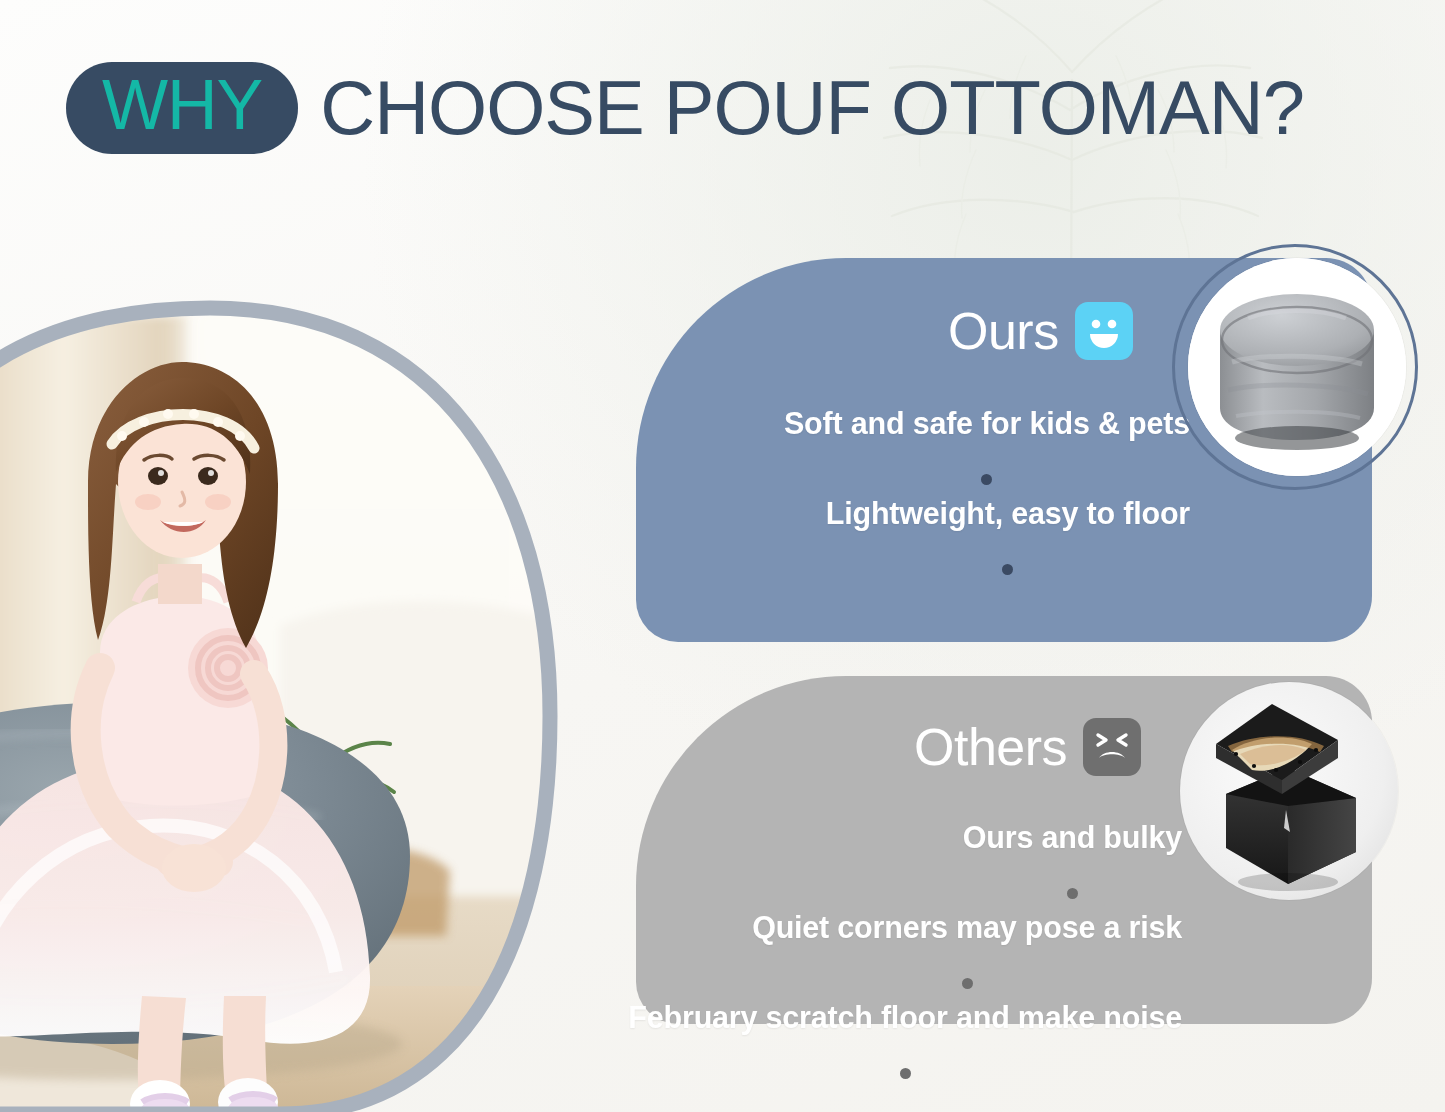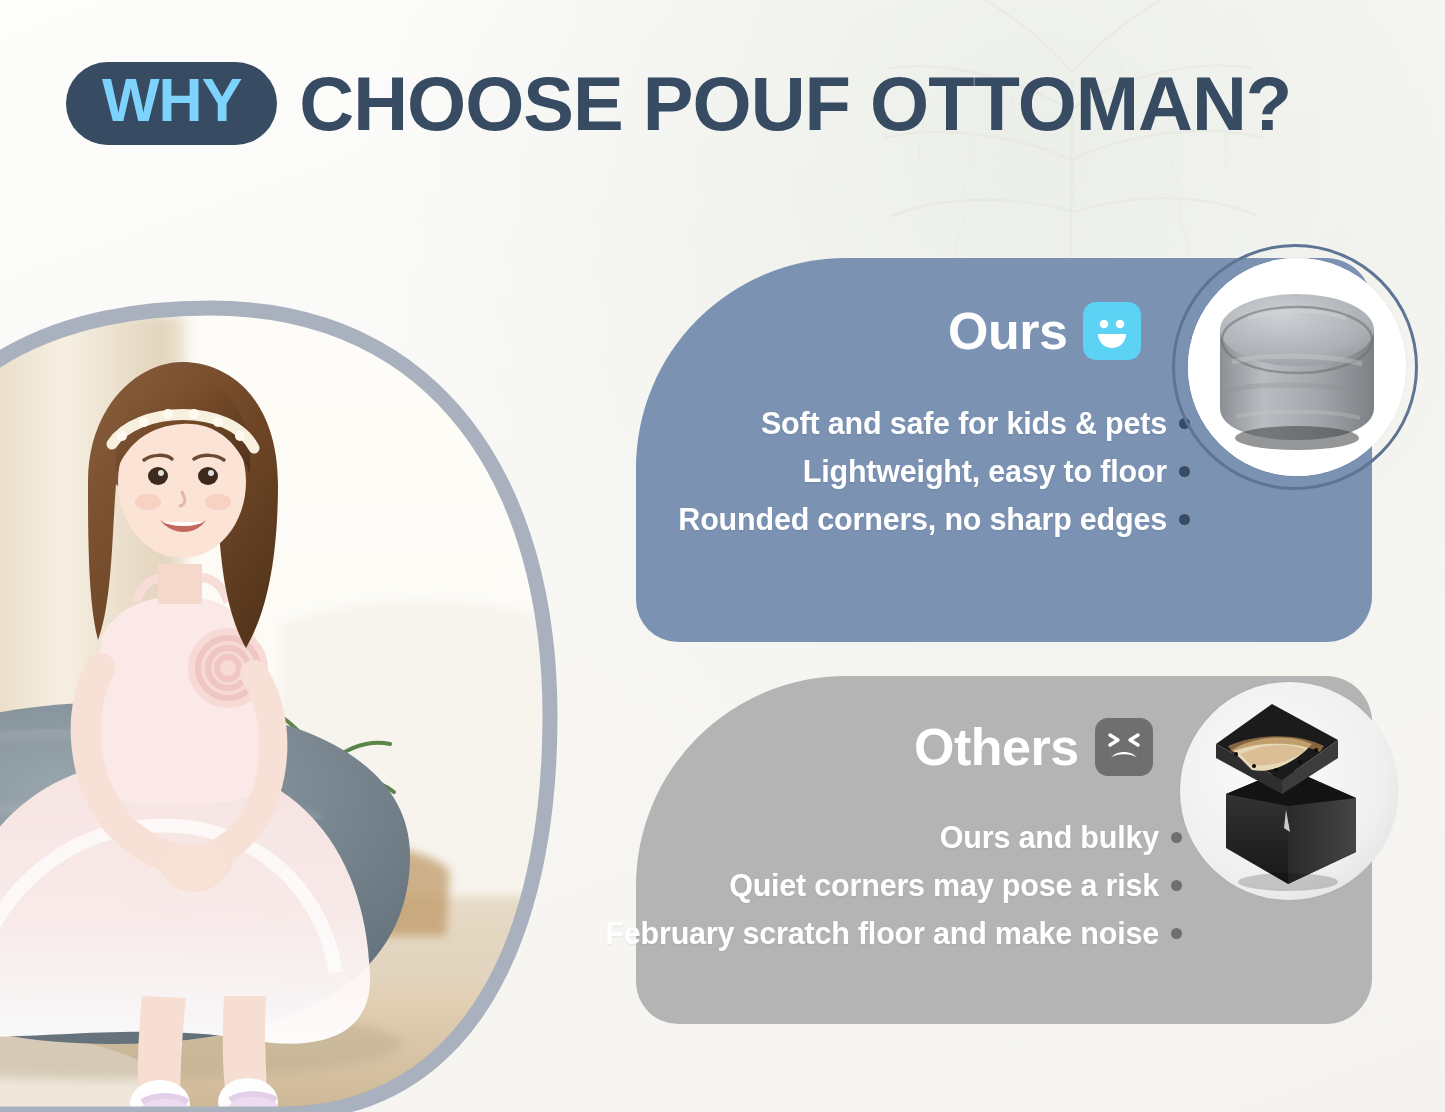--- a/index.html
+++ b/index.html
@@ -30,32 +30,32 @@
 
   
   .title-row {
     position: absolute;
     left: 66px; top: 62px;
     display: flex; align-items: center; gap: 22px;
     white-space: nowrap;
   }
   .why-badge {
     background: #374b63;
-    color: #7dd3fc;
-    font-size: 61px;
-    font-weight: 700;
+    color: #14b8a6;
+    font-size: 70px;
+    font-weight: 400;
     letter-spacing: -1px;
     padding: 8px 36px 14px 36px;
     border-radius: 46px;
     line-height: 1;
   }
   .title-rest {
     color: #374b63;
     font-size: 76px;
-    font-weight: 700;
+    font-weight: 400;
     letter-spacing: -1px;
     line-height: 1;
   }
 
   
   .hero {
     position: absolute;
     left: -150px; top: 296px;
     width: 760px; height: 818px;
   }
@@ -84,21 +84,21 @@
     position: absolute;
     display: flex; align-items: center; gap: 16px;
     z-index: 3;
   }
   .panel-ours .panel-head   { left: 312px; top: 44px; }
   .panel-others .panel-head { left: 278px; top: 42px; }
 
   .panel-title {
     color: #ffffff;
     font-size: 52px;
-    font-weight: 700;
+    font-weight: 400;
     line-height: 1;
     letter-spacing: -0.5px;
   }
   .emoji-chip {
     width: 58px; height: 58px;
     border-radius: 13px;
     display: flex; align-items: center; justify-content: center;
   }
   .emoji-chip.happy { background: #5cd2f5; }
   .emoji-chip.sad   { background: #6f6f6f; }
@@ -108,22 +108,23 @@
     position: absolute;
     z-index: 3;
     display: flex; flex-direction: column;
     align-items: flex-end;
     gap: 9px;
   }
   .panel-ours .bullets   { left: 0;  top: 146px; width: 554px; }
   .panel-others .bullets { left: 0;  top: 142px; width: 546px; }
 
   .bullet-row {
-    display: flex; align-items: center; gap: 12px;
+    display: flex; align-items: center; gap: 31px;
     white-space: nowrap;
+    flex-direction: column;
   }
   .bullet-text {
     color: #ffffff;
     font-size: 30.5px;
     font-weight: 700;
     line-height: 1.28;
     letter-spacing: -0.2px;
     text-shadow: 0 1px 2px rgba(0,0,0,.07);
   }
   .bullet-dot {
@@ -385,24 +386,20 @@
 
     <div class="bullets">
       <div class="bullet-row">
         <span class="bullet-text">Soft and safe for kids &amp; pets</span>
         <span class="bullet-dot"></span>
       </div>
       <div class="bullet-row">
         <span class="bullet-text">Lightweight, easy to floor</span>
         <span class="bullet-dot"></span>
       </div>
-      <div class="bullet-row">
-        <span class="bullet-text">Rounded corners, no sharp edges</span>
-        <span class="bullet-dot"></span>
-      </div>
     </div>
   </section>
 
   <div class="prod-ring"></div>
   <div class="prod-circle ours">
     <svg viewBox="0 0 218 218" xmlns="http://www.w3.org/2000/svg">
       <defs>
         <linearGradient id="poufSide" x1="0" y1="0" x2="1" y2="0">
           <stop offset="0%" stop-color="#8c8f93"></stop>
           <stop offset="28%" stop-color="#b9bcc0"></stop>

